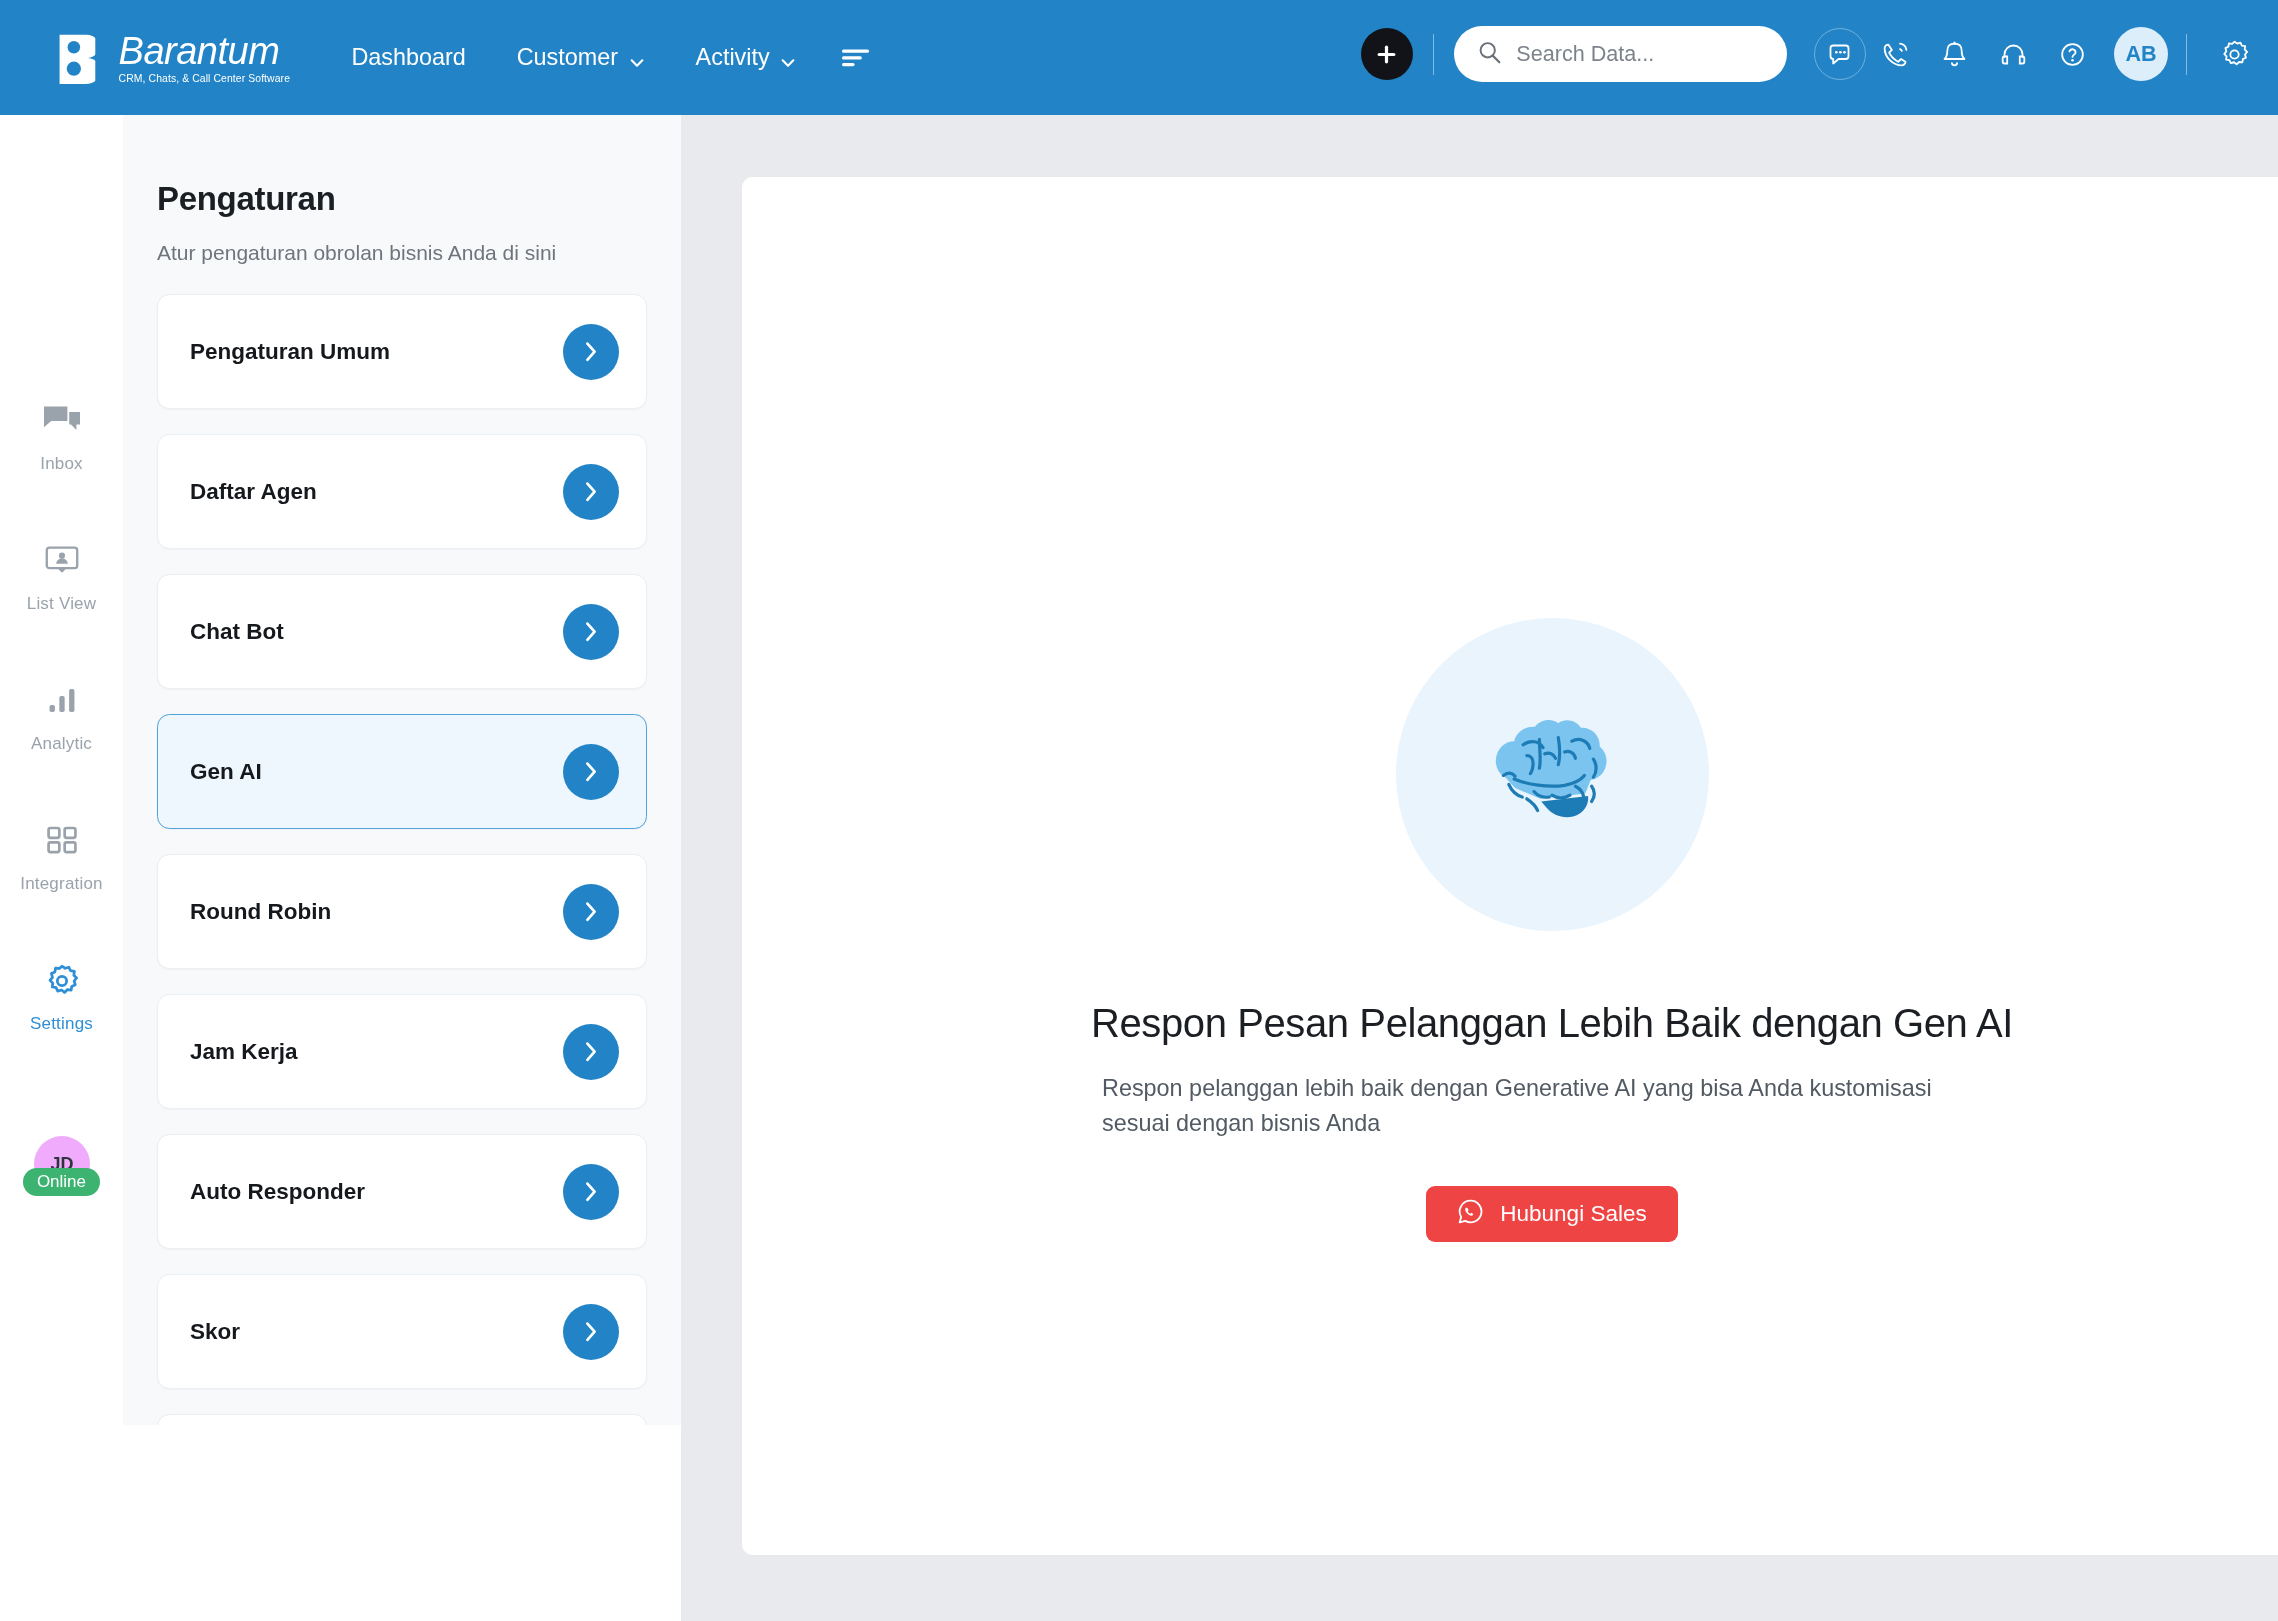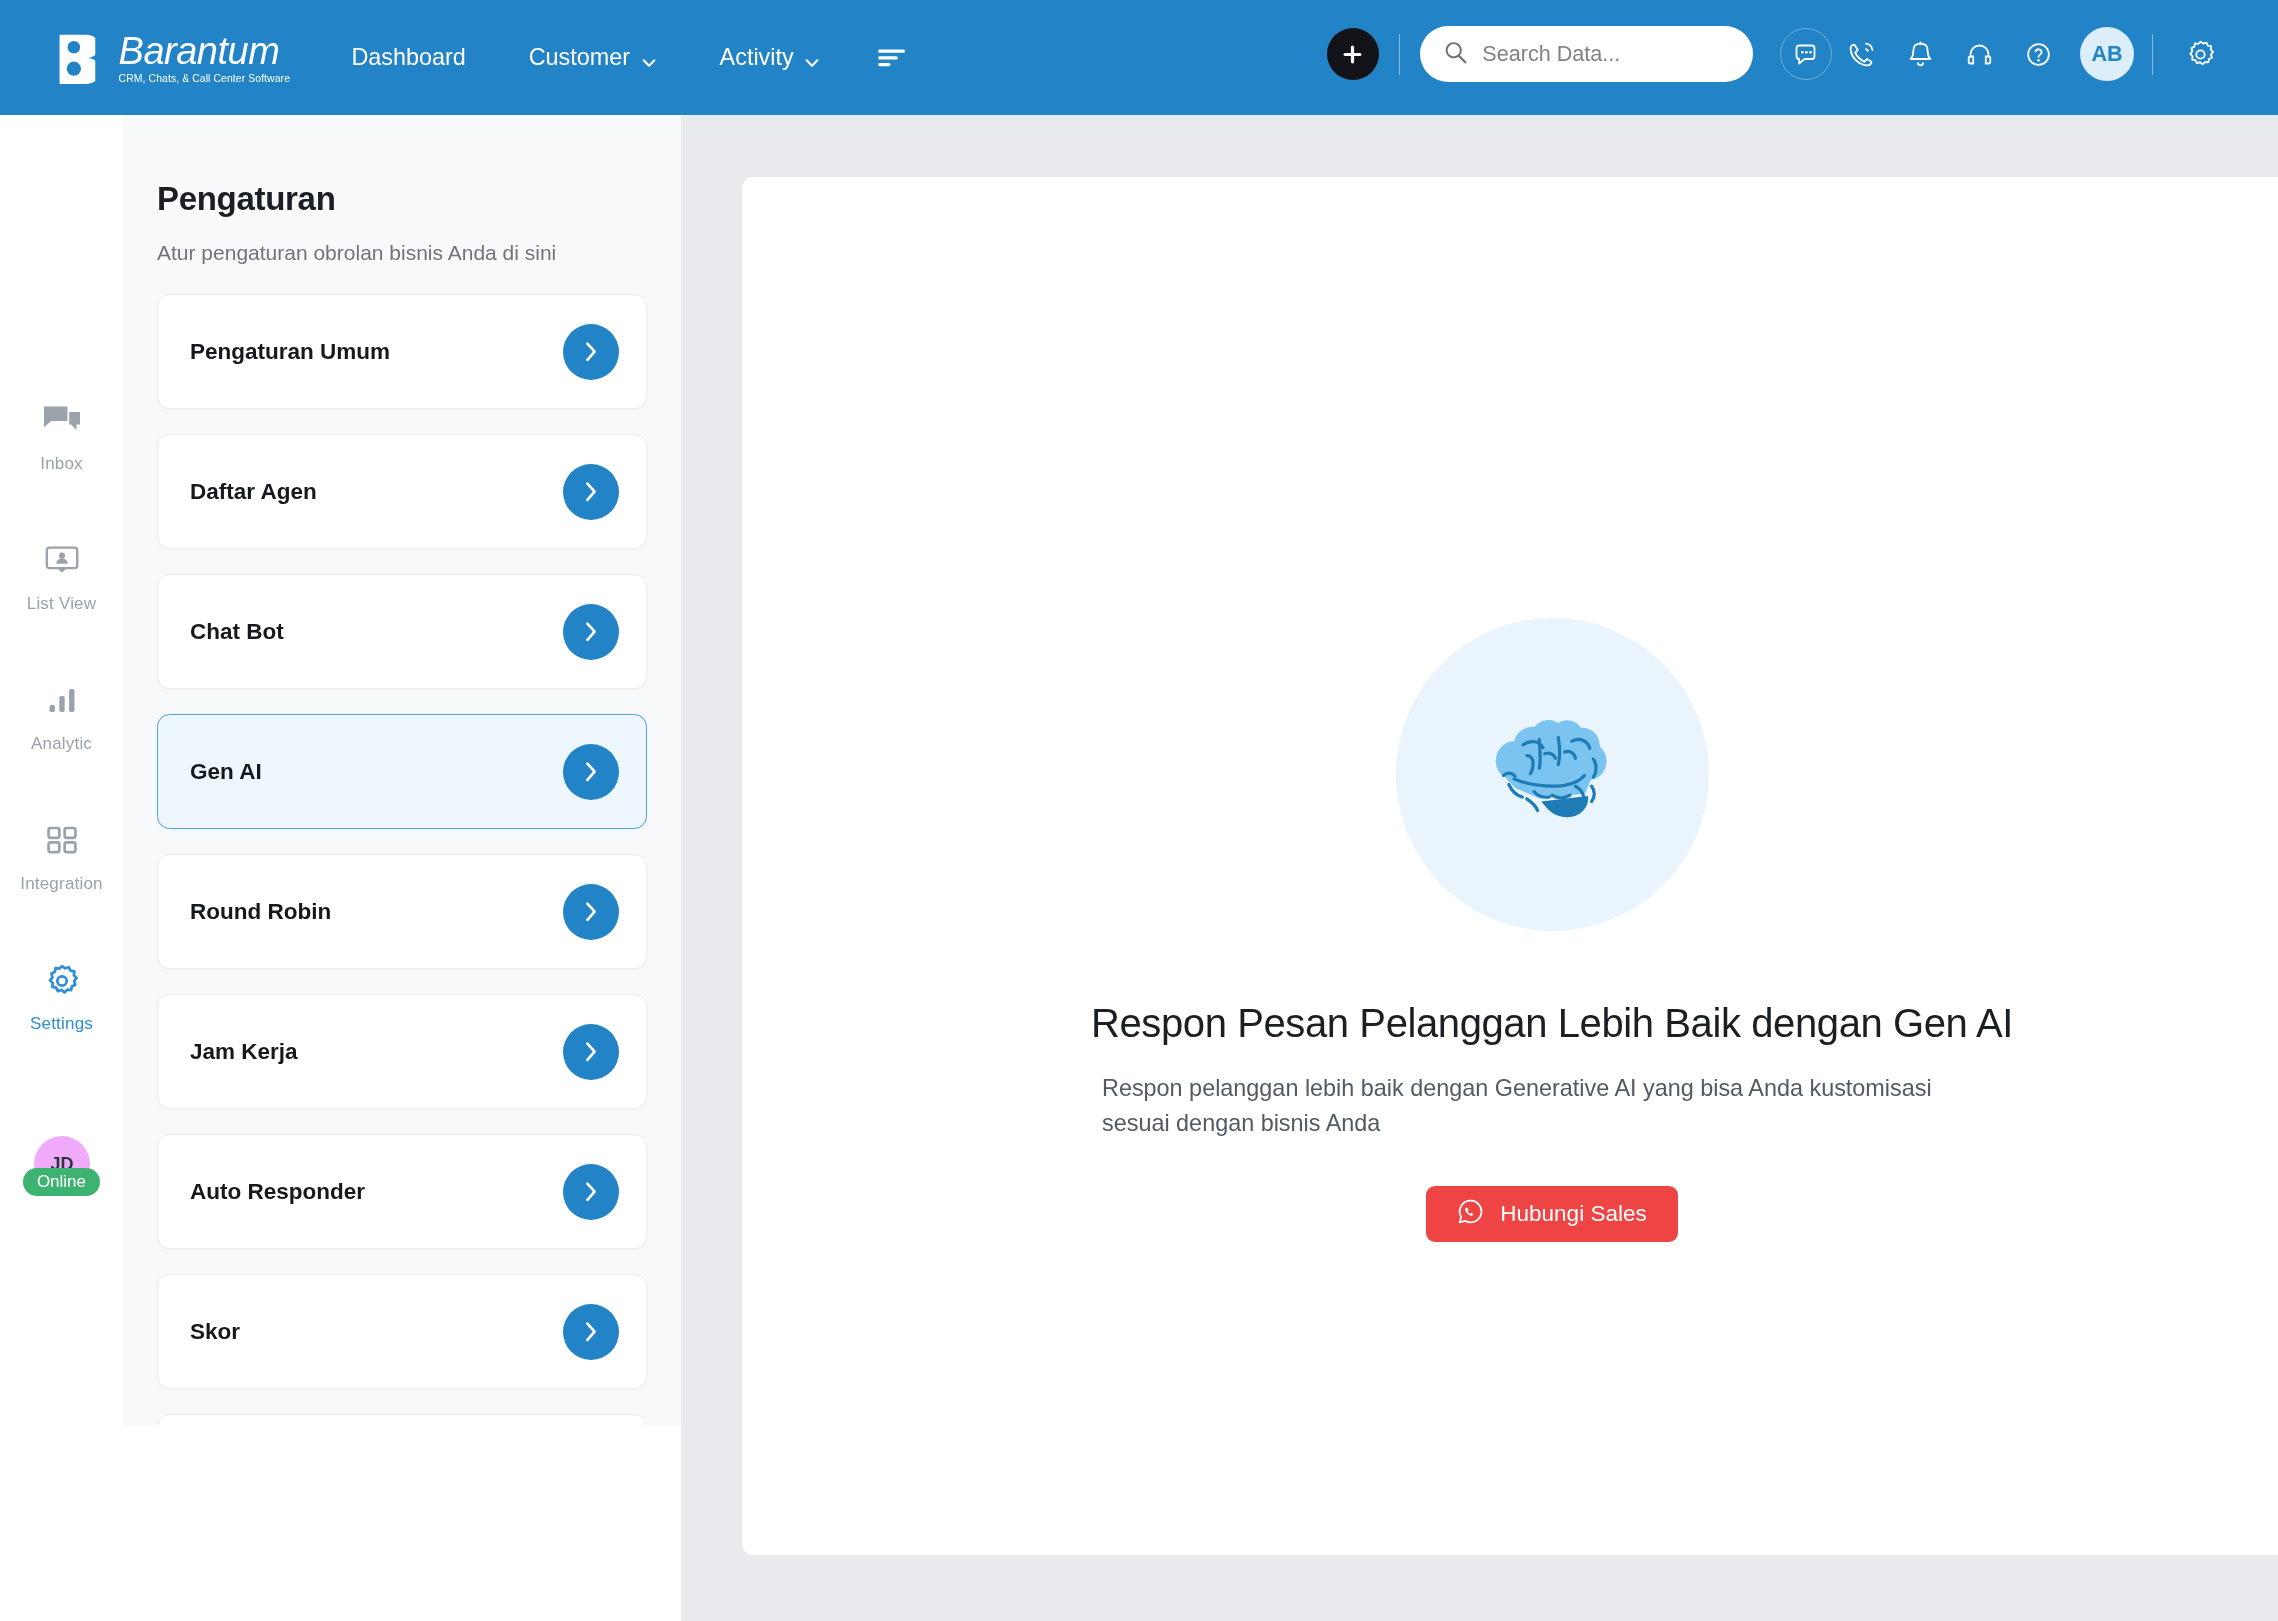--- a/index.html
+++ b/index.html
@@ -23,32 +23,32 @@
   }
   .logo-text-block { display: flex; flex-direction: column; }
   .logo-name {
     font-size: 38px; font-style: italic; font-weight: 400;
     color: #ffffff; letter-spacing: -0.5px; line-height: 40px;
   }
   .logo-tag {
     font-size: 10.4px; color: #ffffff; letter-spacing: 0.1px;
     margin-top: 1.8px; font-weight: 400;
   }
-  .navlinks { display: flex; align-items: center; margin-left: 38px; gap: 16px; }
+  .navlinks { display: flex; align-items: center; margin-left: 38px; gap: 4px; }
   .navlink {
     color: #ffffff; font-size: 23.4px; font-weight: 400;
     padding: 0 23.4px; display: flex; align-items: center; gap: 10.8px;
     cursor: pointer; white-space: nowrap;
   }
   .chev { display: inline-block; width: 16px; height: 16px; }
   .hamburger { margin-left: 16px; cursor: pointer; display:flex; align-items:center;}
 
   .top-right {
     position: absolute; right: 0; top: 0; height: 108px;
-    display: flex; align-items: center; padding-right: 48px; gap: 0;
+    display: flex; align-items: center; padding-right: 14px; gap: 0;
   }
   .plus-btn {
     width: 52px; height: 52px; border-radius: 50%; background: #111318;
     display: flex; align-items: center; justify-content: center;
     cursor: pointer; flex: none;
   }
   .vdiv { width: 0.9px; height: 41px; background: rgba(255,255,255,.45); margin: 0 20px; }
   .vdiv2 { width: 0.9px; height: 41px; background: rgba(255,255,255,.45); margin: 0 18px; }
   .searchbox {
     width: 333px; height: 56px; border-radius: 31px; background: #ffffff;

